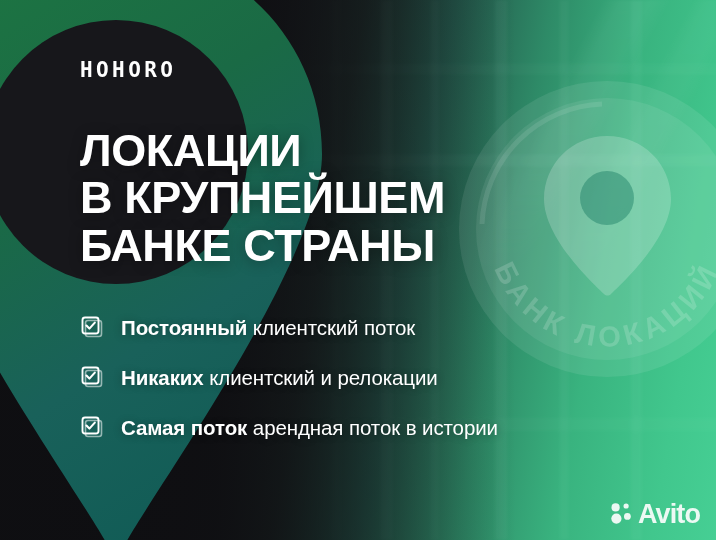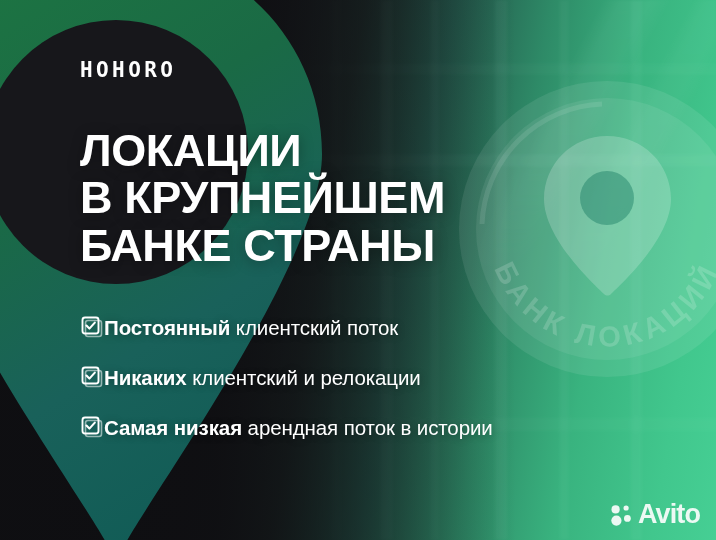--- a/index.html
+++ b/index.html
@@ -124,21 +124,21 @@
   .headline .hl-line { display: block; white-space: nowrap; }
 
   .bullets {
     margin: 46px 0 0 0;
     padding: 0;
     list-style: none;
   }
   .bullet {
     display: flex;
     align-items: center;
-    gap: 0;
+    gap: 17px;
     margin-bottom: 26px;
   }
   .bullet:last-child { margin-bottom: 0; }
 
   .check-icon {
     position: relative;
     flex: 0 0 auto;
     width: 24px;
     height: 24px;
   }
@@ -154,21 +154,20 @@
     white-space: nowrap;
   }
   .bullet-text .strong { font-weight: 700; }
 
   
   .avito {
     position: absolute;
     right: 16px;
     bottom: 12px;
     display: flex;
-    align-items: center;
     gap: 5px;
     opacity: .9;
   }
   .avito-mark { width: 24px; height: 24px; display: block; }
   .avito-word {
     color: #ffffff;
     font-size: 27px;
     font-weight: 700;
     letter-spacing: -0.9px;
     line-height: 1;
@@ -252,21 +251,21 @@
       </li>
 
       <li class="bullet">
         <span class="check-icon">
           <svg viewBox="0 0 24 24" xmlns="http://www.w3.org/2000/svg">
             <rect x="5.5" y="5.5" width="16" height="16" rx="2.5" fill="none" stroke="#ffffff" stroke-width="1.6" opacity=".55"></rect>
             <rect x="2.5" y="2.5" width="16" height="16" rx="2.5" fill="none" stroke="#ffffff" stroke-width="1.9"></rect>
             <path d="M6.4 10.6 L9.4 13.6 L14.8 7.6" fill="none" stroke="#ffffff" stroke-width="2.1" stroke-linecap="round" stroke-linejoin="round"></path>
           </svg>
         </span>
-        <span class="bullet-text"><span class="strong">Самая низкая</span><span> арендная поток в истории</span></span>
+        <span class="bullet-text"><span class="strong">Самая поток</span><span> арендная поток в истории</span></span>
       </li>
 
     </ul>
   </div>
 
   <div class="avito">
     <svg class="avito-mark" viewBox="0 0 24 24" xmlns="http://www.w3.org/2000/svg">
       <circle cx="6.6" cy="6.4" r="4.1" fill="#ffffff"></circle>
       <circle cx="17.1" cy="5.0" r="2.6" fill="#ffffff"></circle>
       <circle cx="7.4" cy="17.6" r="5.1" fill="#ffffff"></circle>

